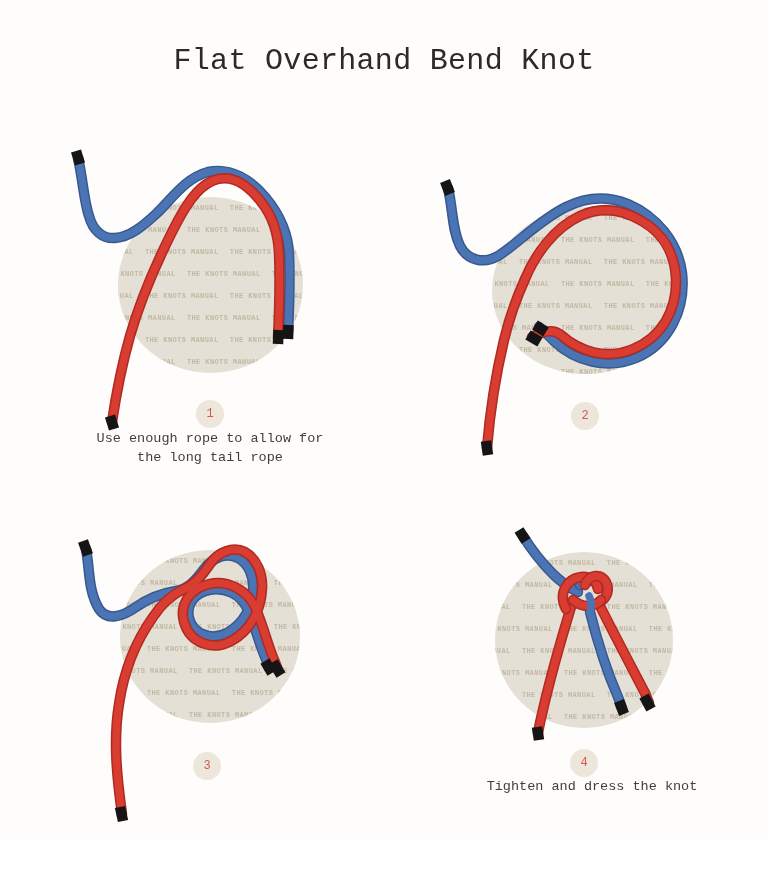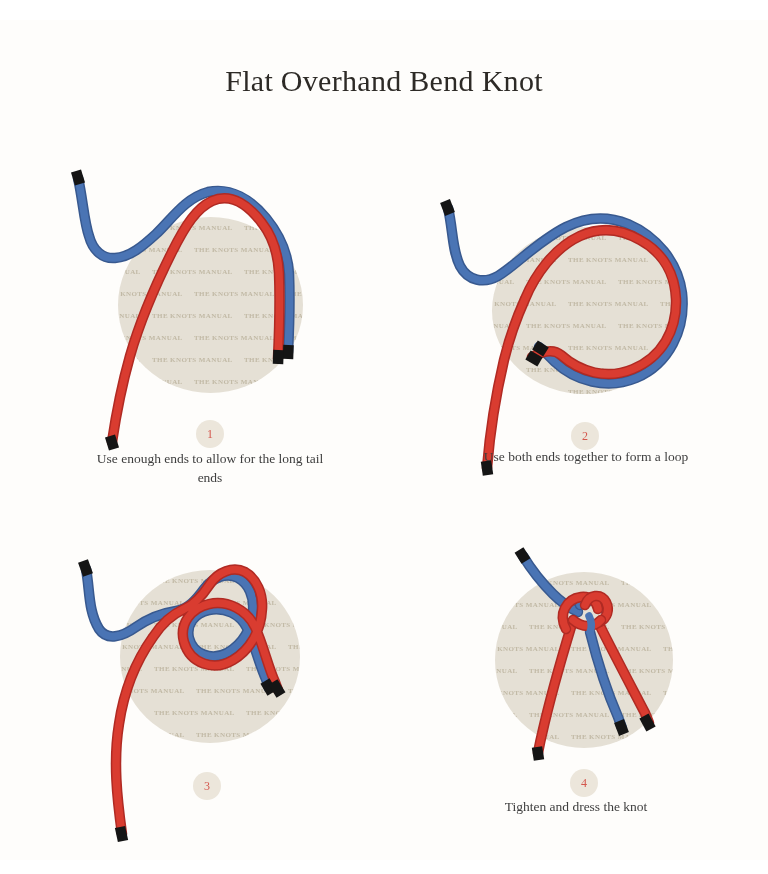--- a/index.html
+++ b/index.html
@@ -1,18 +1,18 @@
 <!DOCTYPE html>
 <html><head>
 <meta charset="utf-8">
 <style>
   html,body{margin:0;padding:0;background:#fff;}
   .canvas{
     position:relative;width:768px;height:840px;overflow:hidden;
-    background:#fefdfb;font-family:Liberation Serif, serif;margin-top:20px;
+    background:#fefdfb;font-family:Liberation Mono, monospace;
   }
   .page-title{
     position:absolute;left:0;top:44px;width:768px;margin:0;
     text-align:center;font-size:30px;font-weight:500;letter-spacing:.3px;
     color:#2d2a26;
   }
   
   .disc{
     position:absolute;border-radius:50%;background:#e5e0d5;
     overflow:hidden;z-index:1;
@@ -49,21 +49,21 @@
   .badge-2{left:571px;top:402px;}
   .badge-3{left:193px;top:752px;}
   .badge-4{left:570px;top:749px;}
   .caption{
     position:absolute;z-index:3;text-align:center;
     font-size:13.5px;line-height:1.4;color:#3e3e3e;
   }
   .caption-1{left:95px;top:430px;width:230px;}
   .caption-2{left:455px;top:428px;width:262px;}
   .caption-3{left:105px;top:780px;width:210px;}
-  .caption-4{left:446px;top:778px;width:260px;}
+  .caption-4{left:462px;top:778px;width:260px;}
 </style>
 </head>
 <body>
 
 <div class="canvas">
 
   <h1 class="page-title">Flat Overhand Bend Knot</h1>
 
   <div class="disc disc-1">
     <div class="wm-row">THE KNOTS MANUAL  THE KNOTS MANUAL  THE KNOTS MANUAL</div>
@@ -160,26 +160,25 @@
     <path class="blue-c" d="M 589 596 C 592 602 592 607 590 612"></path>
     <path class="tip" d="M 519 530 L 526 541"></path>
     <path class="tip" d="M 619 701 L 624 714"></path>
     <path class="tip" d="M 537 727 L 539 740"></path>
     <path class="tip" d="M 644 696 L 651 709"></path>
   </svg>
 
   <div class="badge badge-1">
     <span>1</span>
   </div>
-  <div class="caption caption-1">Use enough ends to allow for the long tail ends</div>
+  <div class="caption caption-1">Use enough rope to allow for the long tail rope</div>
 
   <div class="badge badge-2">
     <span>2</span>
   </div>
-  <div class="caption caption-2">Use both ends together to form a loop</div>
 
   <div class="badge badge-3">
     <span>3</span>
   </div>
 
   <div class="badge badge-4">
     <span>4</span>
   </div>
   <div class="caption caption-4">Tighten and dress the knot</div>
 

